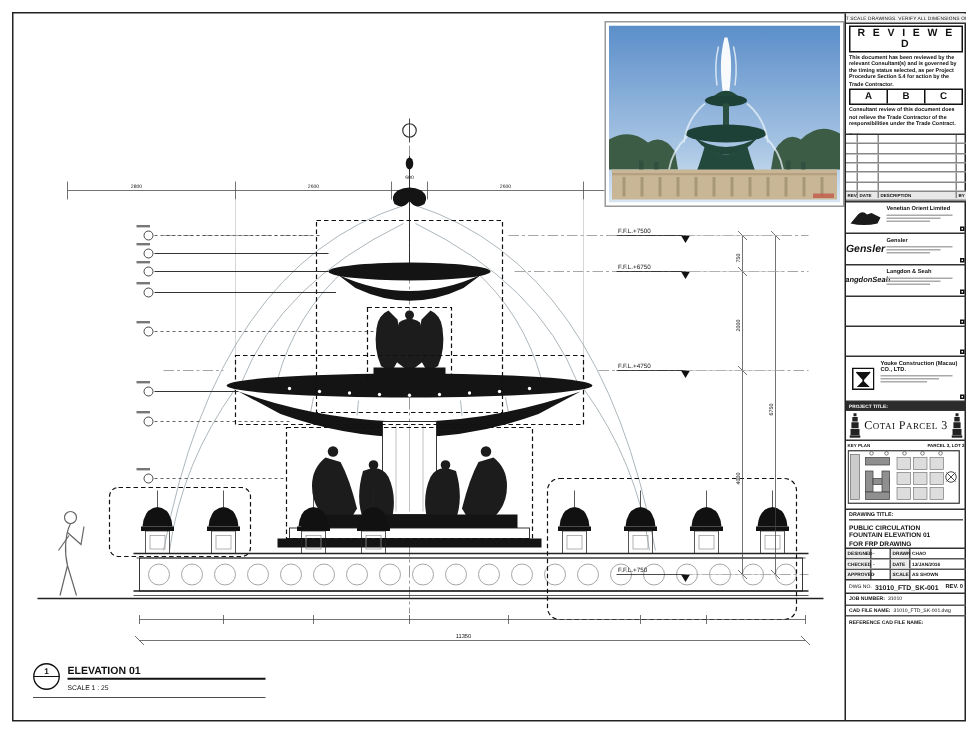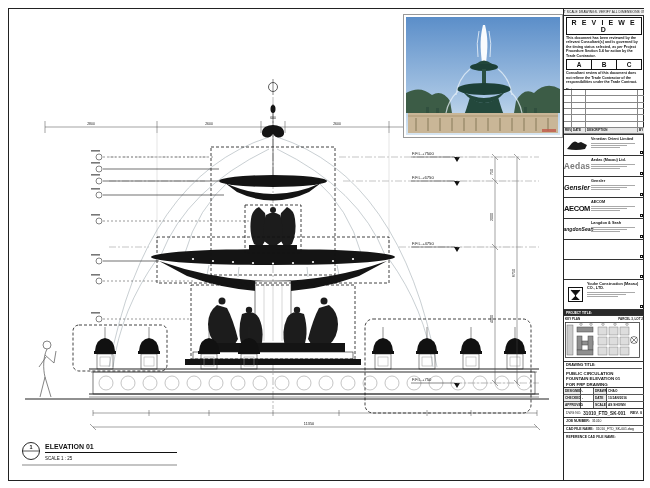--- a/index.html
+++ b/index.html
@@ -517,59 +517,35 @@
           <div class="nm">Venetian Orient Limited</div>
         <div class="bars">
             <i></i>
             <i></i>
             <i></i>
           </div>
         <div class="copy-sq"></div>
         </div>
     </section>
 
-    <section class="consult">
-      <div class="logo lg-aedas">Aedas</div>
-      <div class="info">
-          <div class="nm">Aedas (Macau) Ltd.</div>
-        <div class="bars">
-            <i></i>
-            <i></i>
-            <i></i>
-          </div>
-        <div class="copy-sq"></div>
-        </div>
-    </section>
 
     <section class="consult">
       <div class="logo lg-gensler">Gensler</div>
       <div class="info">
           <div class="nm">Gensler</div>
         <div class="bars">
             <i></i>
             <i></i>
             <i></i>
           </div>
         <div class="copy-sq"></div>
         </div>
     </section>
 
 
-    <section class="consult">
-      <div class="logo lg-aecom">AECOM</div>
-      <div class="info">
-          <div class="nm">AECOM</div>
-        <div class="bars">
-            <i></i>
-            <i></i>
-            <i></i>
-          </div>
-        <div class="copy-sq"></div>
-        </div>
-    </section>
 
     <section class="consult">
       <div class="logo lg-langdon">LangdonSeah</div>
       <div class="info">
           <div class="nm">Langdon &amp; Seah</div>
         <div class="bars">
             <i></i>
             <i></i>
             <i></i>
           </div>
@@ -599,20 +575,41 @@
             <i></i>
           </div>
         <div class="copy-sq"></div>
         </div>
     </section>
 
     <section class="ptitle-strip">
       <span>PROJECT TITLE:</span>
     </section>
 
+    <section class="projectbox">
+      <svg width="8" height="17" viewBox="0 0 8 17">
+          <g fill="#222">
+            <rect x="3" y="0.5" width="2" height="2"></rect>
+            <rect x="2.2" y="3" width="3.6" height="3"></rect>
+            <rect x="1.6" y="6.5" width="4.8" height="4"></rect>
+            <rect x="1" y="11" width="6" height="4"></rect>
+            <rect x="0.5" y="15.2" width="7" height="1.6"></rect>
+          </g>
+        </svg>
+      <div class="pname">Cotai Parcel 3</div>
+      <svg width="8" height="17" viewBox="0 0 8 17">
+          <g fill="#222">
+            <rect x="3" y="0.5" width="2" height="2"></rect>
+            <rect x="2.2" y="3" width="3.6" height="3"></rect>
+            <rect x="1.6" y="6.5" width="4.8" height="4"></rect>
+            <rect x="1" y="11" width="6" height="4"></rect>
+            <rect x="0.5" y="15.2" width="7" height="1.6"></rect>
+          </g>
+        </svg>
+    </section>
 
     <section class="keyplan">
       <div class="kp-head">
         <span>KEY PLAN</span>
         <span>PARCEL 3, LOT 2</span>
       </div>
       <svg width="75" height="36" viewBox="0 0 75 36">
         <rect x="0.5" y="0.5" width="74" height="35" fill="#fff" stroke="#333" stroke-width="0.8"></rect>
         <rect x="2" y="3" width="6" height="30" fill="#ccc" stroke="#555" stroke-width="0.4"></rect>
         <g fill="#8f8f8f" stroke="#444" stroke-width="0.5">

